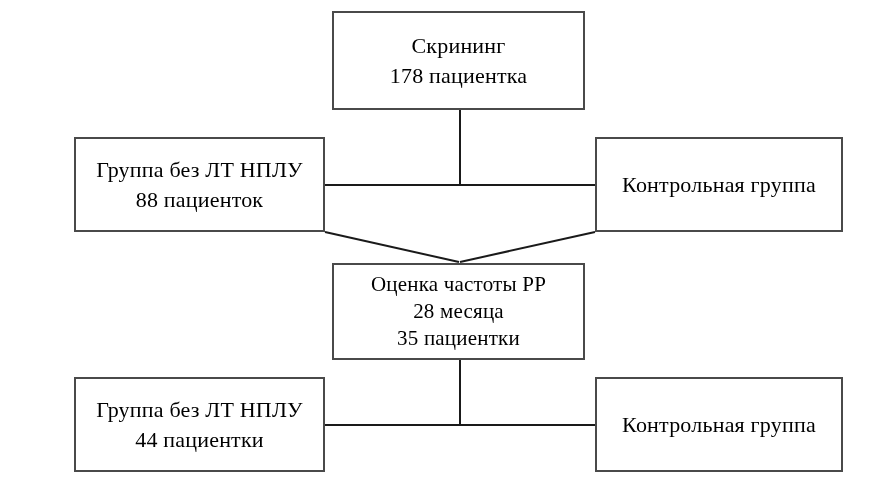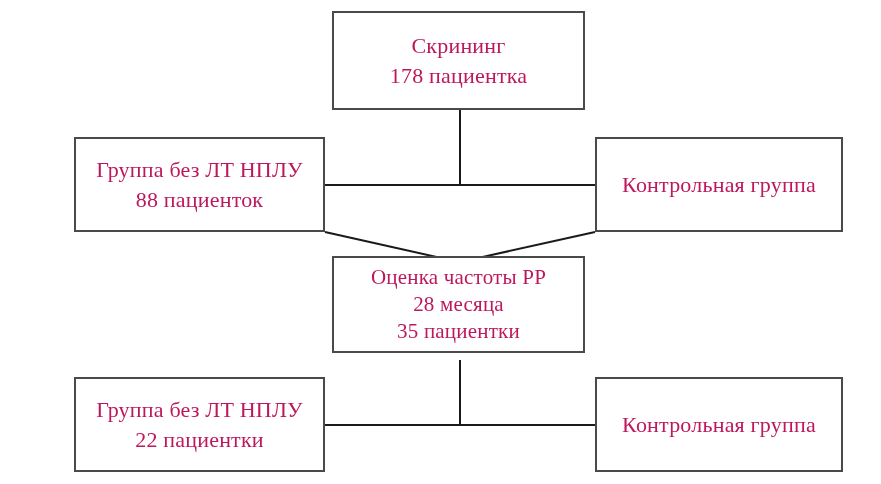--- a/index.html
+++ b/index.html
@@ -29,35 +29,35 @@
   .node-box {
     position: absolute;
     box-sizing: border-box;
     border: 2px solid #4a4a4a;
     background: #ffffff;
     display: flex;
     flex-direction: column;
     align-items: center;
     justify-content: center;
     text-align: center;
-    color: #be185d;
+    color: #000000;
     font-size: 22px;
     line-height: 1.32;
     letter-spacing: 0.2px;
     z-index: 2;
   }
   .node-line {
     display: block;
     white-space: nowrap;
   }
   
   #node-screening { left: 332px; top: 11px;  width: 253px; height: 99px; }
   #node-group-no-lt-top { left: 74px;  top: 137px; width: 251px; height: 95px; }
   #node-control-top     { left: 595px; top: 137px; width: 248px; height: 95px; }
-  #node-assessment      { left: 332px; top: 256px; width: 253px; height: 97px; }
+  #node-assessment      { left: 332px; top: 263px; width: 253px; height: 97px; }
   #node-group-no-lt-bottom { left: 74px;  top: 377px; width: 251px; height: 95px; }
   #node-control-bottom     { left: 595px; top: 377px; width: 248px; height: 95px; }
   #node-assessment { font-size: 21px; line-height: 1.3; }
 </style>
 </head>
 <body>
 
 <div id="flowchart">
 
   <svg id="flow-svg" viewBox="0 0 881 484">
@@ -90,20 +90,20 @@
   </div>
 
   <div class="node-box" id="node-assessment">
     <span class="node-line">Оценка частоты РР</span>
     <span class="node-line">28 месяца</span>
     <span class="node-line">35 пациентки</span>
   </div>
 
   <div class="node-box" id="node-group-no-lt-bottom">
     <span class="node-line">Группа без ЛТ НПЛУ</span>
-    <span class="node-line">22 пациентки</span>
+    <span class="node-line">44 пациентки</span>
   </div>
 
   <div class="node-box" id="node-control-bottom">
     <span class="node-line">Контрольная группа</span>
   </div>
 
 </div>
 
 </body></html>

